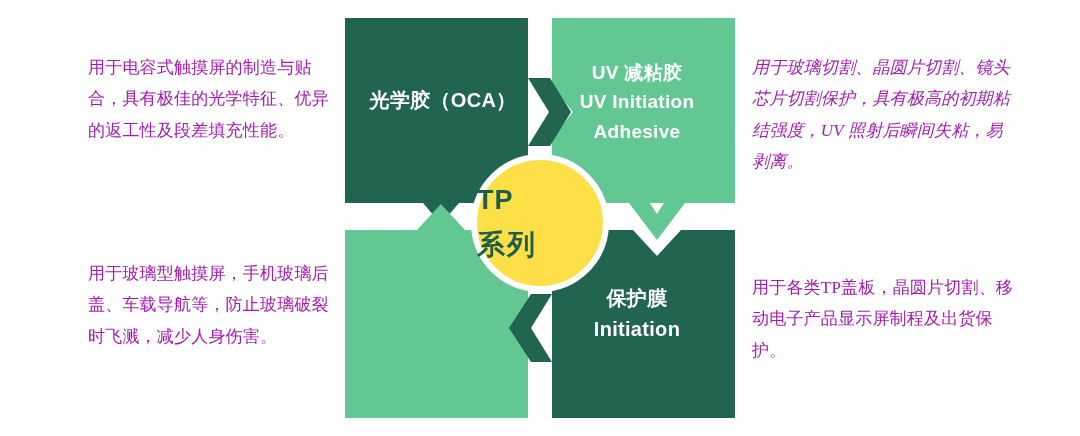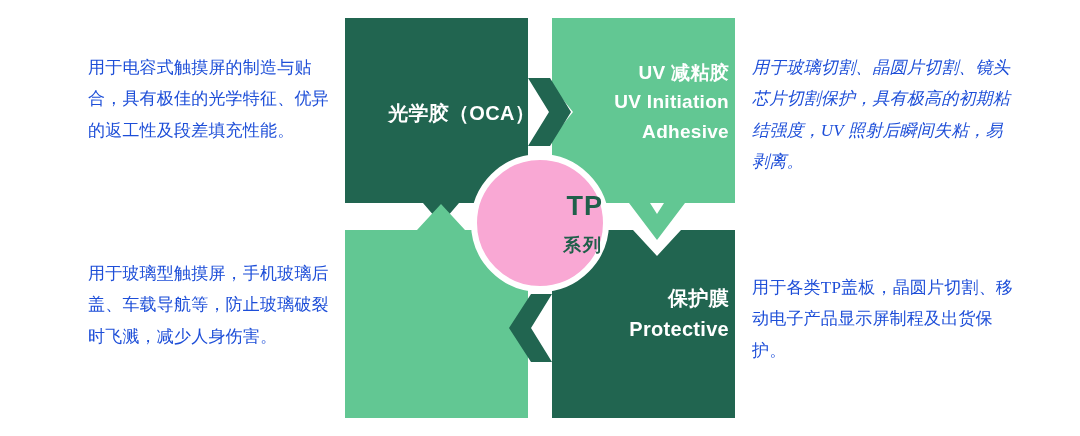--- a/index.html
+++ b/index.html
@@ -14,21 +14,21 @@
     overflow: hidden;
     font-family: "Liberation Sans", "DejaVu Sans", sans-serif;
   }
 
   
   .desc {
     position: absolute;
     font-family: "Liberation Serif", "DejaVu Serif", serif;
     font-size: 17px;
     line-height: 1.85;
-    color: #1d4ed8;
+    color: #a21caf;
     letter-spacing: 0.2px;
     white-space: pre-line;
   }
   #desc-tl { left: 88px;  top: 52px;  width: 252px; }
   #desc-bl { left: 88px;  top: 258px; width: 252px; }
   #desc-tr { left: 752px; top: 52px;  width: 262px; font-style: italic; }
   #desc-br { left: 752px; top: 272px; width: 262px; }
 
   
   #diagram {
@@ -39,54 +39,54 @@
     height: 400px;
   }
   #diagram svg {
     display: block;
     width: 390px;
     height: 400px;
   }
 
   .quad-label {
     position: absolute;
-    text-align: right;
+    text-align: center;
     color: #ffffff;
     font-weight: bold;
     font-size: 20px;
     line-height: 1.55;
     letter-spacing: 0.3px;
     white-space: pre-line;
     pointer-events: none;
   }
-  #label-oca  { left: 6px;   top: 80px;  width: 184px; }
+  #label-oca  { left: 6px;   top: 67px;  width: 184px; }
   #label-uv   { left: 200px; top: 40px;  width: 184px; font-size: 19px; }
   #label-asf  { left: 6px;   top: 278px; width: 184px; }
   #label-prot { left: 200px; top: 265px; width: 184px; }
 
   .hub {
     position: absolute;
     left: 126px;
     top: 136px;
     width: 138px;
     height: 138px;
     border-radius: 50%;
-    background: #f9a8d4;
+    background: #fde047;
     border: 6px solid #ffffff;
     box-sizing: border-box;
     display: flex;
     flex-direction: column;
-    align-items: flex-end;
+    align-items: flex-start;
     justify-content: center;
     color: #1f5f4a;
     font-weight: bold;
     line-height: 1.25;
   }
   .hub-line1 { font-size: 27px; letter-spacing: 1px; }
-  .hub-line2 { font-size: 18px; letter-spacing: 2px; margin-top: 10px; }
+  .hub-line2 { font-size: 28px; letter-spacing: 2px; margin-top: 10px; }
 </style>
 </head>
 <body>
 
 <div class="desc" id="desc-tl">用于电容式触摸屏的制造与贴合，具有极佳的光学特征、优异的返工性及段差填充性能。</div>
 
 <div class="desc" id="desc-bl">用于玻璃型触摸屏，手机玻璃后盖、车载导航等，防止玻璃破裂时飞溅，减少人身伤害。</div>
 
 <div class="desc" id="desc-tr">用于玻璃切割、晶圆片切割、镜头芯片切割保护，具有极高的初期粘结强度，UV 照射后瞬间失粘，易剥离。</div>
 
@@ -116,20 +116,20 @@
   </svg>
 
   <div class="quad-label" id="label-oca">光学胶（OCA）</div>
 
   <div class="quad-label" id="label-uv">UV 减粘胶
 UV Initiation
 Adhesive</div>
 
 
   <div class="quad-label" id="label-prot">保护膜
-Protective</div>
+Initiation</div>
 
   <div class="hub">
     <div class="hub-line1">TP</div>
     <div class="hub-line2">系列</div>
   </div>
 
 </div>
 
 </body></html>

